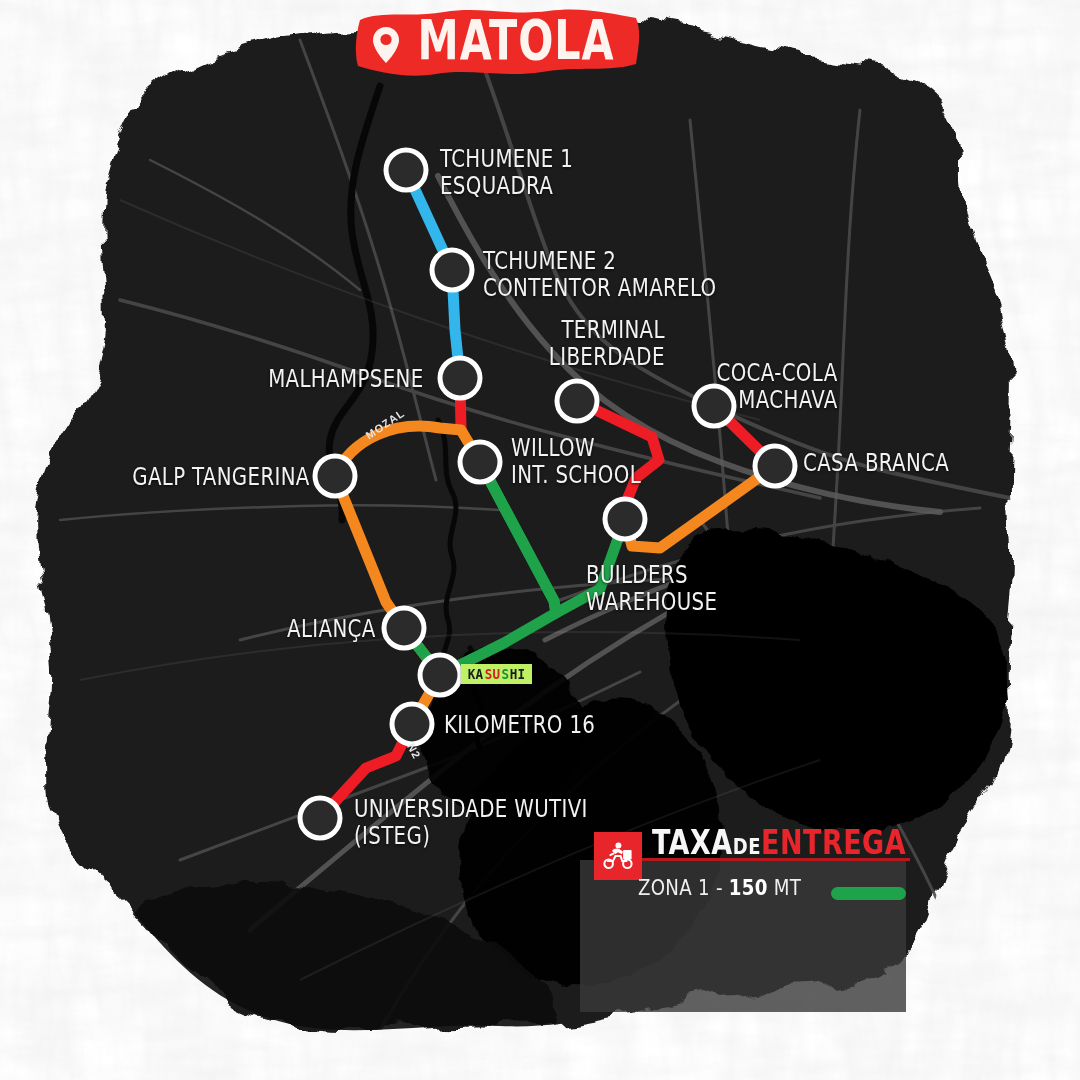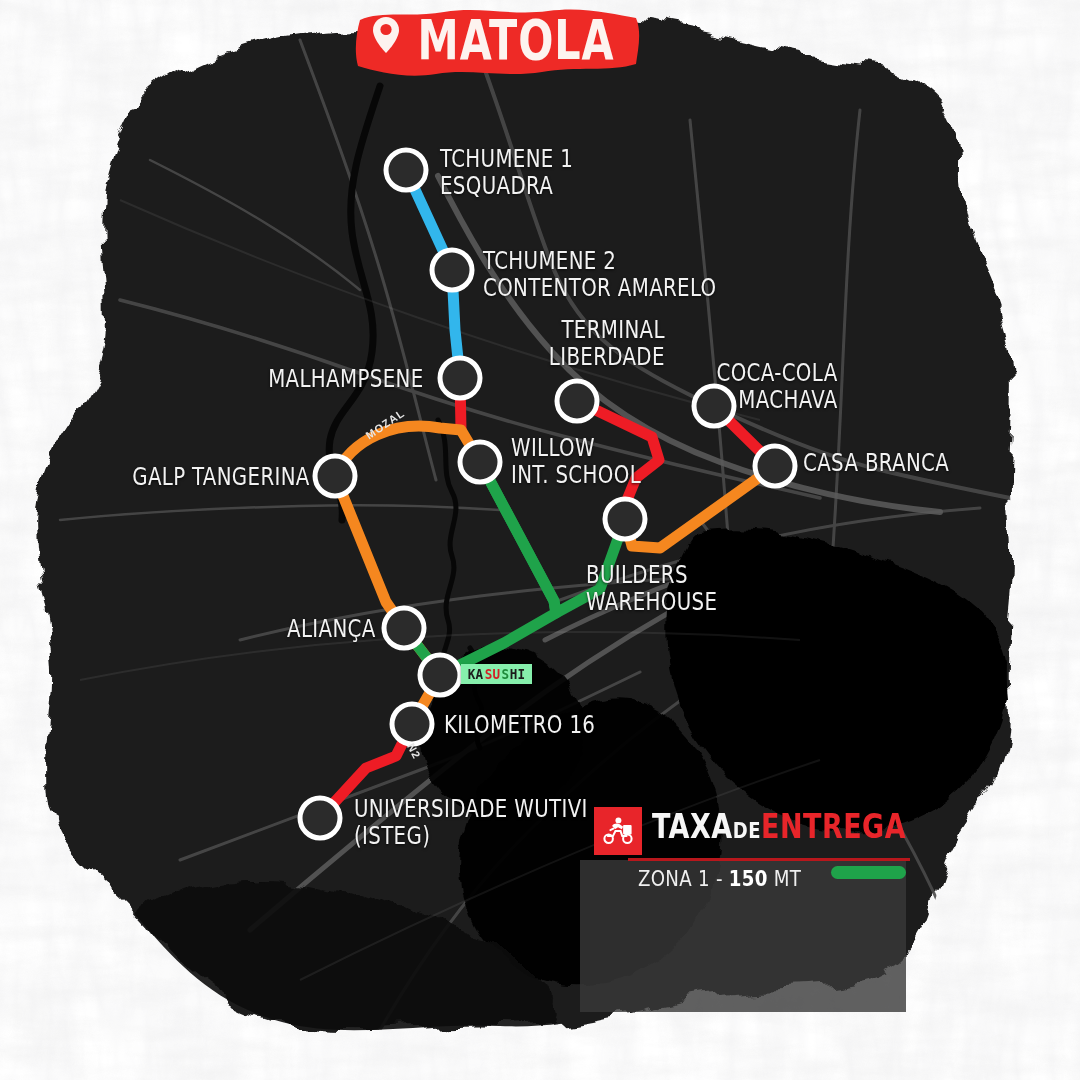--- a/index.html
+++ b/index.html
@@ -13,21 +13,21 @@
   svg.layer{position:absolute;left:0;top:0;width:1080px;height:1080px;display:block;}
 
   
   #title-banner{
     position:absolute;left:352px;top:6px;width:290px;height:72px;
     display:flex;align-items:center;justify-content:center;gap:6px;
     z-index:40;
   }
   #title-banner .banner-bg{position:absolute;inset:0;}
   #title-banner .banner-inner{
-    position:relative;display:flex;align-items:flex-start;gap:8px;
+    position:relative;display:flex;align-items:flex-end;gap:8px;
     transform:translateY(-2px);
   }
   .title-text{
     font-family:"DejaVu Sans Condensed","Liberation Sans",sans-serif;
     font-size:50px;font-weight:700;color:#fdf3ef;letter-spacing:1px;
     line-height:1;transform:scaleY(1.12) scaleX(0.92);transform-origin:center;
     text-transform:uppercase;
   }
 
   
@@ -44,41 +44,41 @@
   
   .road-label{
     position:absolute;z-index:28;color:#e6e6e6;
     font-family:"Liberation Sans",sans-serif;
     font-size:11px;font-weight:700;letter-spacing:1px;
   }
 
   
   #kasushi-logo{
     position:absolute;left:461px;top:664px;z-index:35;
-    background:#86efac;padding:3px 6px 3px 6px;
+    background:#bef264;padding:3px 6px 3px 6px;
     display:flex;align-items:center;
     box-shadow:0 1px 2px rgba(0,0,0,.5);
   }
   #kasushi-logo .kw{
     font-family:"DejaVu Sans Mono","Liberation Mono",monospace;
     font-size:14px;font-weight:700;letter-spacing:0px;line-height:1;
     transform:scaleX(0.9);
   }
   .k-dark{color:#1b1b1b;}
   .k-red{color:#d31f26;}
   .k-green{color:#1f8a3b;}
 
   
   #legend{
     position:absolute;left:580px;top:860px;width:326px;height:152px;
     background:rgba(58,58,58,0.80);z-index:36;
   }
   #legend-head{
-    position:absolute;left:580px;top:805px;width:330px;height:52px;z-index:38;
-    display:flex;align-items:center;padding-left:14px;
+    position:absolute;left:580px;top:832px;width:330px;height:52px;z-index:38;
+    display:flex;align-items:flex-start;padding-left:14px;
   }
   #legend-icon{
     width:48px;height:48px;background:#e8252a;flex:0 0 48px;
     display:flex;align-items:center;justify-content:center;
     position:relative;z-index:2;
   }
   #legend-title{
     margin-left:10px;position:relative;top:-4px;white-space:nowrap;
   }
   .lt{
@@ -88,21 +88,21 @@
     text-transform:uppercase;
   }
   .lt-white{color:#f6f6f6;}
   .lt-de{font-size:20px;color:#f6f6f6;}
   .lt-red{color:#e8252a;}
   #legend-rule{
     position:absolute;left:628px;top:858px;width:282px;height:3px;
     background:#b8171c;z-index:37;
   }
   .legend-row{
-    display:flex;align-items:flex-start;height:34px;padding-left:58px;gap:28px;
+    display:flex;align-items:flex-end;height:34px;padding-left:58px;gap:28px;
   }
   .legend-row-text{
     font-family:"DejaVu Sans Condensed","Liberation Sans",sans-serif;
     font-size:22px;color:#efefef;letter-spacing:0.3px;white-space:nowrap;
     transform:scaleX(0.92);transform-origin:left center;
     text-transform:uppercase;width:190px;
   }
   .legend-row-text b{font-weight:700;color:#ffffff;}
   .legend-swatch{
     width:100px;height:13px;border-radius:7px;margin-left:-12px;

